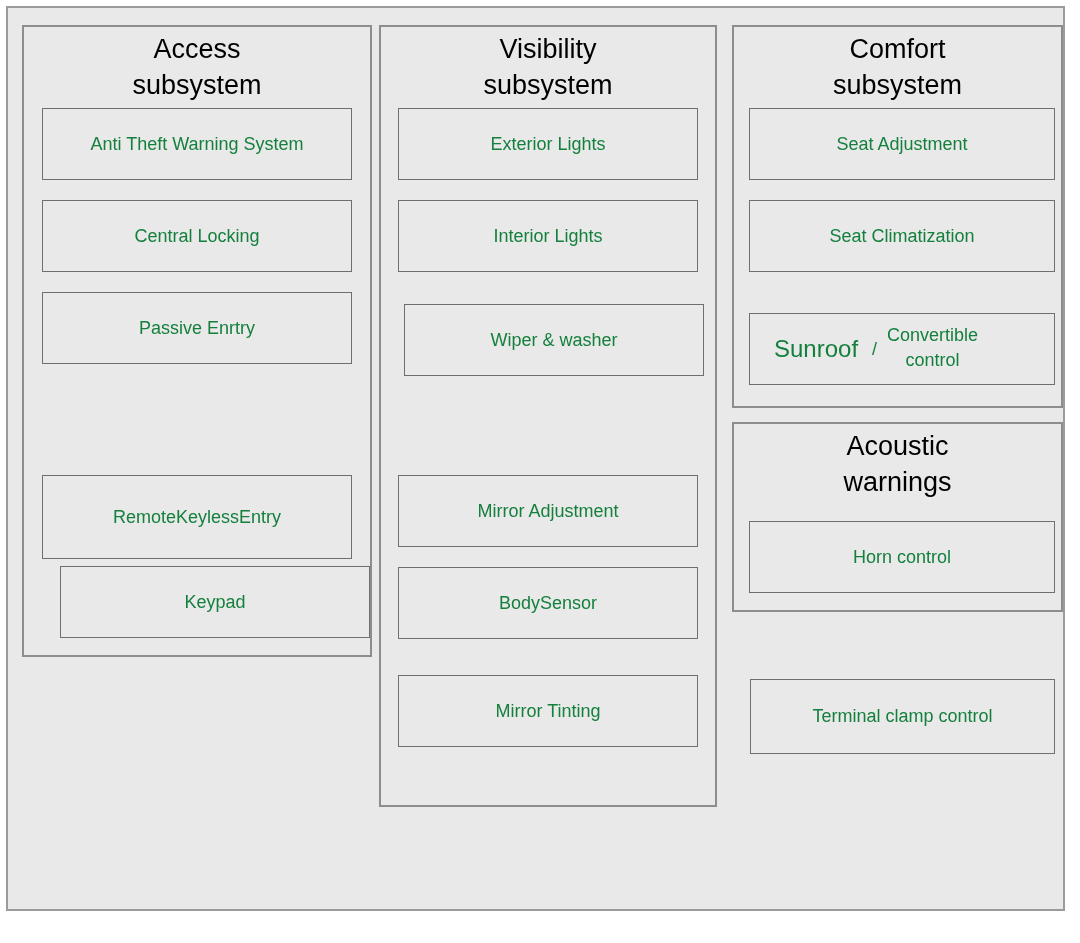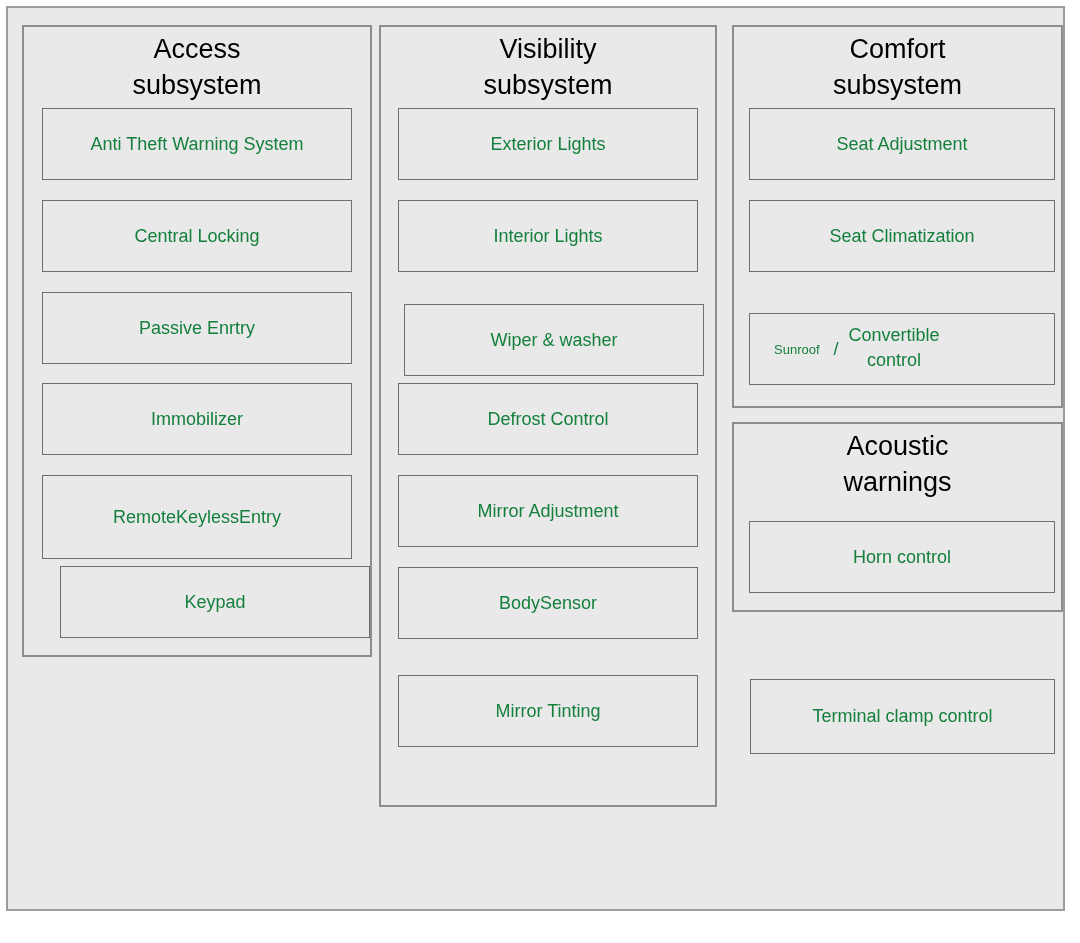--- a/index.html
+++ b/index.html
@@ -66,21 +66,21 @@
   .item.standalone {
     border-color: #6f6f6f;
   }
 
   
   .item.split {
     justify-content: flex-start;
     padding-left: 24px;
   }
   .split-left {
-    font-size: 13px;
+    font-size: 24px;
     white-space: nowrap;
   }
   .split-sep {
     font-size: 18px;
     padding: 0 10px 0 14px;
   }
   .split-right {
     font-size: 18px;
     text-align: center;
     line-height: 25px;
@@ -102,46 +102,40 @@
 
   <div class="item" style="left:42px; top:108px; width:310px; height:72px;">
     <span>Anti Theft Warning System</span>
   </div>
   <div class="item" style="left:42px; top:200px; width:310px; height:72px;">
     <span>Central Locking</span>
   </div>
   <div class="item" style="left:42px; top:292px; width:310px; height:72px;">
     <span>Passive Enrtry</span>
   </div>
-  <div class="item" style="left:42px; top:383px; width:310px; height:72px;">
-    <span>Immobilizer</span>
-  </div>
   <div class="item" style="left:42px; top:475px; width:310px; height:84px;">
     <span>RemoteKeylessEntry</span>
   </div>
   <div class="item" style="left:60px; top:566px; width:310px; height:72px;justify-content:center;">
     <span>Keypad</span>
   </div>
 
   <div class="group" style="left:379px; top:25px; width:338px; height:782px;">
     <div class="group-title">Visibility
 subsystem</div>
   </div>
 
   <div class="item" style="left:398px; top:108px; width:300px; height:72px;">
     <span>Exterior Lights</span>
   </div>
   <div class="item" style="left:398px; top:200px; width:300px; height:72px;">
     <span>Interior Lights</span>
   </div>
   <div class="item" style="left:404px; top:292px; width:300px; height:72px;margin-top:12px;">
     <span>Wiper &amp;  washer</span>
-  </div>
-  <div class="item" style="left:398px; top:383px; width:300px; height:72px;">
-    <span>Defrost Control</span>
   </div>
   <div class="item" style="left:398px; top:475px; width:300px; height:72px;">
     <span>Mirror Adjustment</span>
   </div>
   <div class="item" style="left:398px; top:567px; width:300px; height:72px;">
     <span>BodySensor</span>
   </div>
   <div class="item" style="left:398px; top:675px; width:300px; height:72px;">
     <span>Mirror Tinting</span>
   </div>

